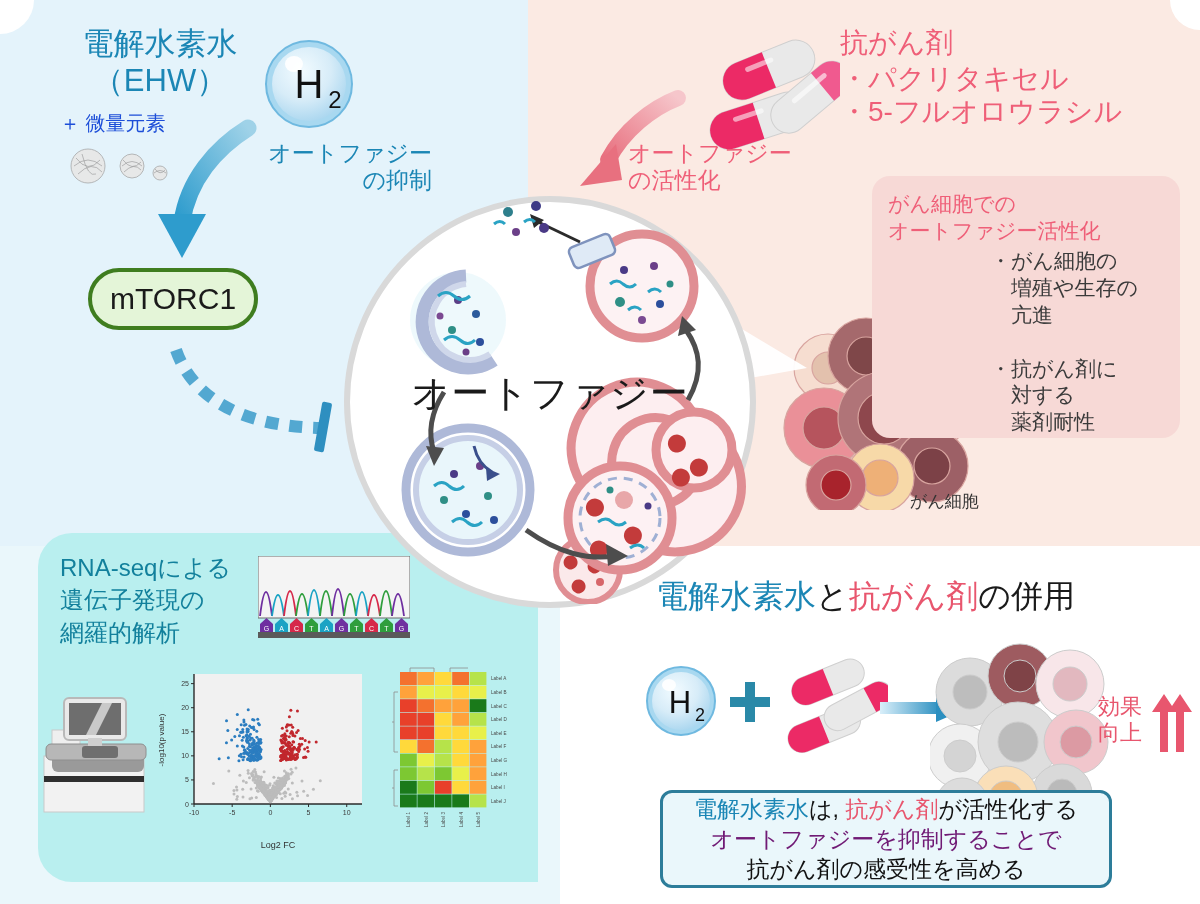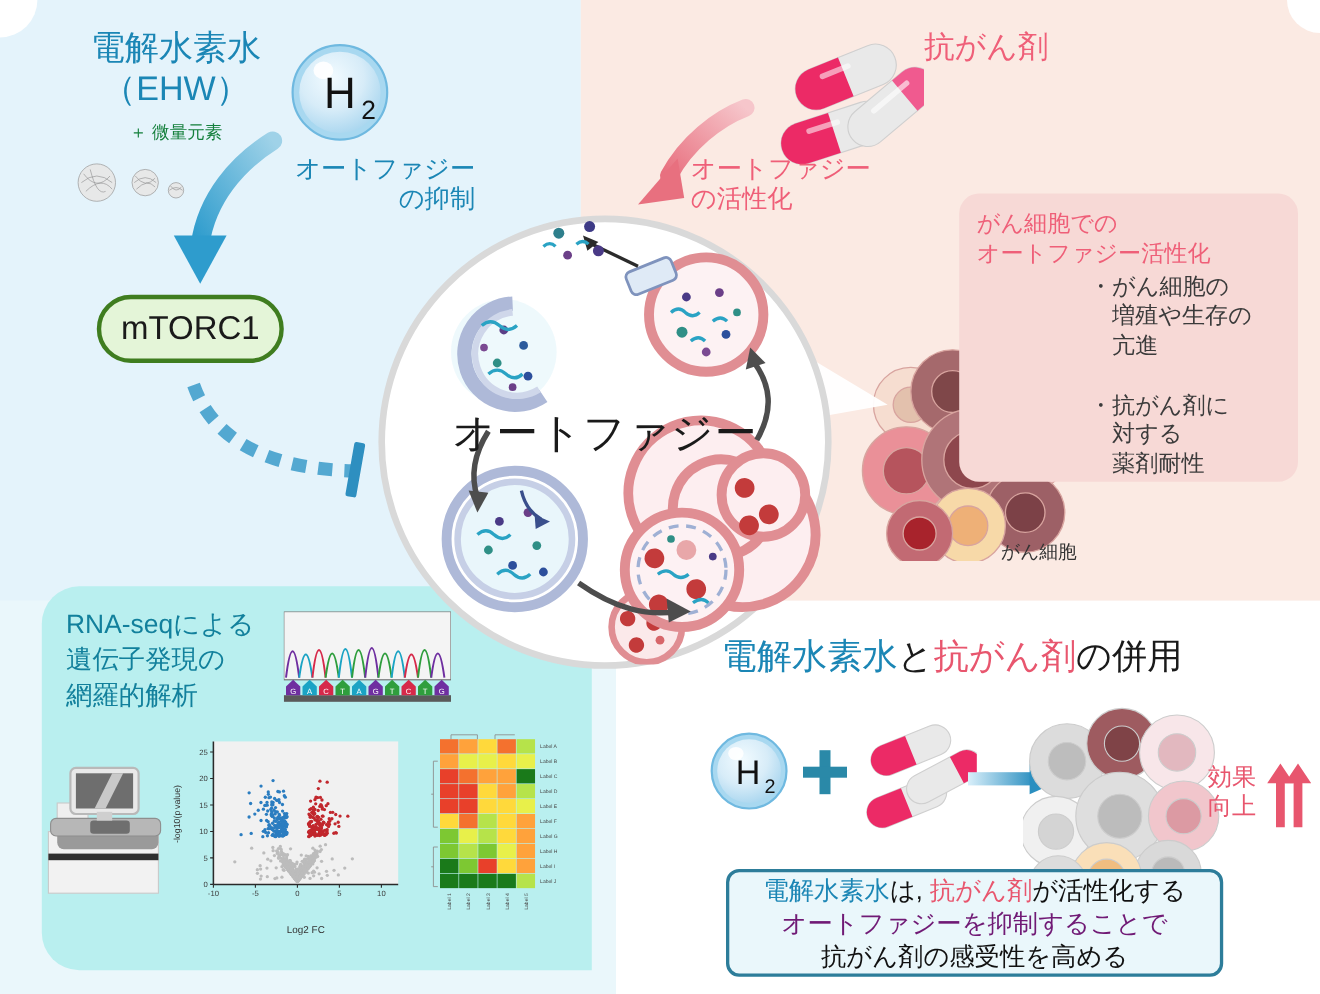--- a/index.html
+++ b/index.html
@@ -38,21 +38,21 @@
   .bg-cyan-outer{
     position:absolute; left:0; top:493px; width:560px; height:411px;
     background:#eaf7fb;
   }
 
   
   .t { position: absolute; white-space: pre; line-height: 1.18; }
 
   
   #ehw-title { left: 60px; top: 26px; font-size: 31px; color: #1b86b5; text-align: center; width: 200px; }
-  #ehw-sub   { left: 60px; top: 112px; font-size: 16px; color: #15803d; text-align: center; width: 200px; }
+  #ehw-sub   { left: 60px; top: 112px; font-size: 20px; color: #1d4ed8; width: 200px; }
 
   #h2-sub   { left: 242px; top: 140px; font-size: 23px; color: #1b86b5; text-align: right; width: 190px; }
 
   #drug-title { left: 840px; top: 26px; font-size: 28px; color: #ef5f78; }
   #drug-list  { left: 840px; top: 62px; font-size: 28px; color: #ef5f78; }
 
   #autoact { left: 628px; top: 140px; font-size: 23px; color: #ef5f78; }
 
   #cancer-cells-label { left: 910px; top: 492px; font-size: 17px; color: #333; }
 
@@ -158,20 +158,22 @@
   </svg>
 
   <div id="mtorc1">mTORC1</div>
 
   <svg class="abs" style="left:168px; top:340px;" width="190" height="120">
     <path d="M8,10 C24,56 70,86 152,88" stroke="#4ba3cf" stroke-width="12" fill="none" stroke-dasharray="13 11" stroke-linecap="butt" opacity="0.95"></path>
     <rect x="150" y="62" width="10" height="50" rx="2" fill="#2e8fc0" transform="rotate(10 155 87)"></rect>
   </svg>
 
   <div class="t" id="drug-title">抗がん剤</div>
+  <div class="t" id="drug-list">・パクリタキセル
+・5-フルオロウラシル</div>
 
   <svg class="abs" style="left:700px; top:22px;" width="140" height="128">
     <g transform="rotate(-22 70 40)">
       <rect x="18" y="28" width="96" height="38" rx="19" fill="#e9e9e9" stroke="#cfcfcf" stroke-width="1"></rect>
       <path d="M37,28 h29 v38 h-29 a19,19 0 0 1 0,-38 z" fill="#ec2a66"></path>
       <rect x="44" y="36" width="30" height="5" rx="2.5" fill="#ffffff" opacity="0.55"></rect>
     </g>
     <g transform="rotate(-18 70 95)">
       <rect x="8" y="76" width="100" height="38" rx="19" fill="#e9e9e9" stroke="#cfcfcf" stroke-width="1"></rect>
       <path d="M27,76 h31 v38 h-31 a19,19 0 0 1 0,-38 z" fill="#ec2a66"></path>

